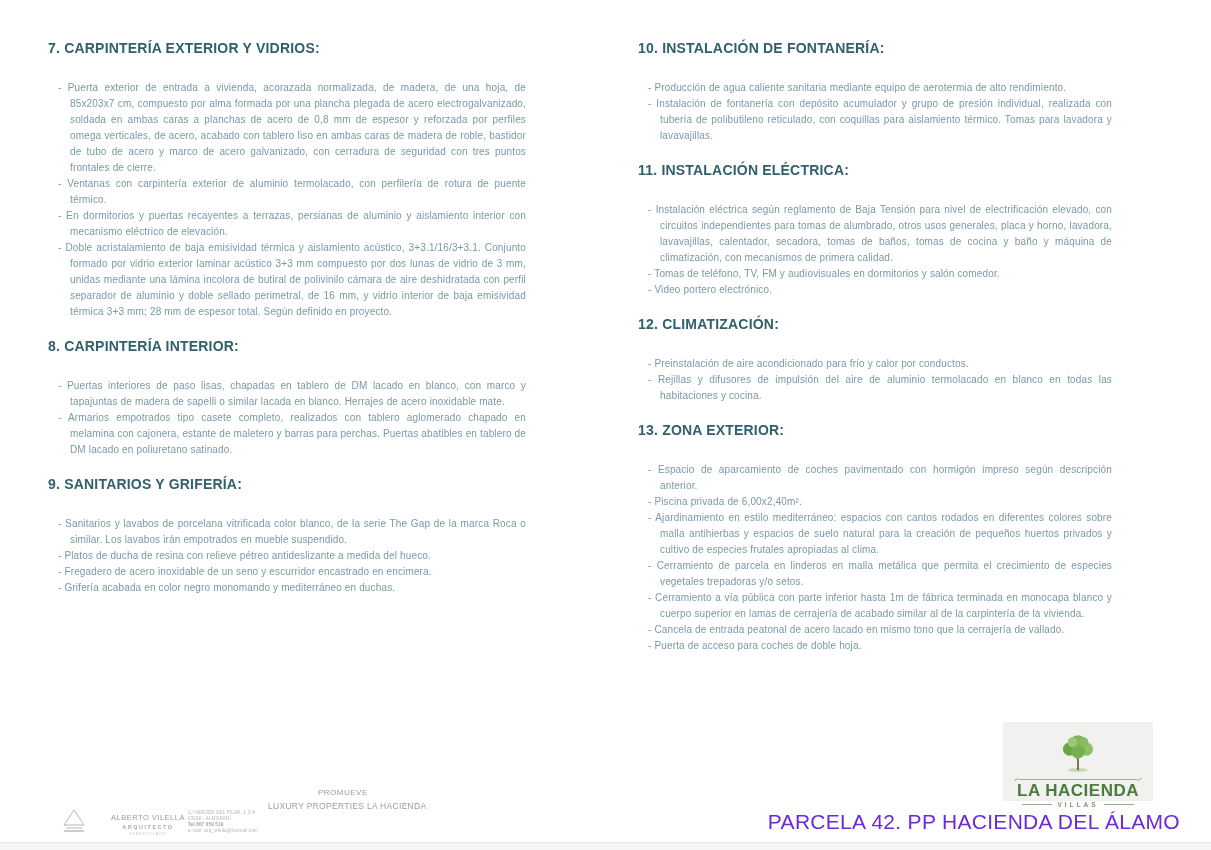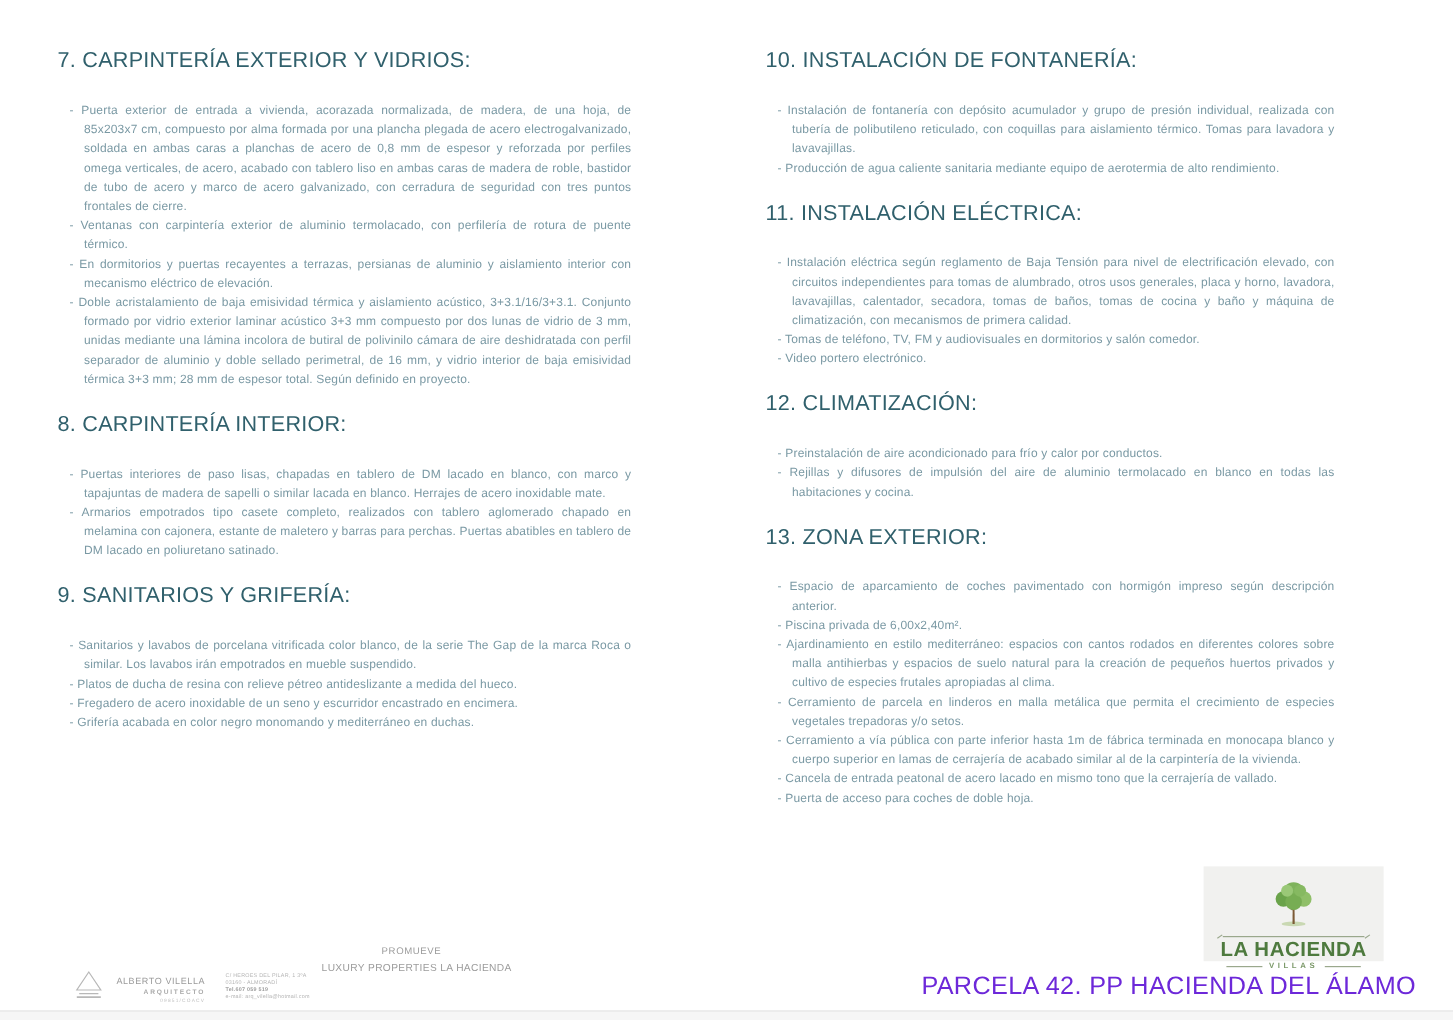--- a/index.html
+++ b/index.html
@@ -9,22 +9,22 @@
     background:#ffffff;
     font-family:"Liberation Sans", sans-serif;
     overflow:hidden;
     margin:0 auto;
   }
   
   .col{position:absolute;top:40px;}
   .col-left{left:48px;width:478px;}
   .col-right{left:638px;width:474px;}
   .section-heading{
-    font-size:18px;
-    font-weight:normal;
+    font-size:14px;
+    font-weight:bold;
     color:#30606c;
     letter-spacing:.2px;
     margin:0 0 24px 0;
   }
   .bullets{margin:0 0 18px 0;}
   .bullet{
     font-size:10px;
     line-height:16px;
     color:#7a99a4;
     text-align:justify;
@@ -51,21 +51,21 @@
   }
   .logo-sub{display:flex;align-items:center;width:112px;margin-top:0;}
   .logo-sub .line{flex:1;height:1px;background:#9aa88c;}
   .logo-sub .villas{
     font-size:6.5px;color:#7d9a6b;font-weight:bold;
     letter-spacing:3px;padding:0 5px;
   }
   
   .footer-item{position:absolute;color:#a0a0a0;}
   .arch-logo{left:58px;top:806px;}
-  .arch-block{left:97px;top:813px;text-align:right;}
+  .arch-block{left:111px;top:813px;text-align:center;}
   .arch-name{font-size:7.5px;letter-spacing:.5px;color:#9a9a9a;}
   .arch-role{font-size:5.5px;letter-spacing:1.5px;color:#aaaaaa;margin-top:2px;font-weight:bold;}
   .arch-reg{font-size:4px;letter-spacing:1px;color:#c0c0c0;margin-top:1px;}
   .contact-block{left:188px;top:810px;}
   .contact-line{font-size:4.5px;line-height:6px;color:#b5b5b5;letter-spacing:.2px;}
   .contact-line.tel{font-weight:bold;color:#9d9d9d;}
   .promo-block{left:240px;top:788px;width:160px;}
   .promo-label{font-size:8px;color:#9c9c9c;letter-spacing:.5px;margin-left:78px;}
   .promo-name{font-size:8.5px;color:#9c9c9c;letter-spacing:.3px;margin-top:4px;margin-left:28px;white-space:nowrap;}
   .parcel{right:31px;top:810px;font-size:21px;color:#6d28d9;letter-spacing:.3px;}
@@ -103,22 +103,22 @@
           <div class="bullet">Platos de ducha de resina con relieve pétreo antideslizante a medida del hueco.</div>
           <div class="bullet">Fregadero de acero inoxidable de un seno y escurridor encastrado en encimera.</div>
           <div class="bullet">Grifería acabada en color negro monomando y mediterráneo en duchas.</div>
         </div>
       </div>
     </div>
   <div class="col col-right">
       <div class="section">
         <div class="section-heading">10. INSTALACIÓN DE FONTANERÍA:</div>
         <div class="bullets">
+          <div class="bullet">Producción de agua caliente sanitaria mediante equipo de aerotermia de alto rendimiento.</div>
           <div class="bullet">Instalación de fontanería con depósito acumulador y grupo de presión individual, realizada con tubería de polibutileno reticulado, con coquillas para aislamiento térmico. Tomas para lavadora y lavavajillas.</div>
-          <div class="bullet">Producción de agua caliente sanitaria mediante equipo de aerotermia de alto rendimiento.</div>
         </div>
       </div>
       <div class="section">
         <div class="section-heading">11. INSTALACIÓN ELÉCTRICA:</div>
         <div class="bullets">
           <div class="bullet">Instalación eléctrica según reglamento de Baja Tensión para nivel de electrificación elevado, con circuitos independientes para tomas de alumbrado, otros usos generales, placa y horno, lavadora, lavavajillas, calentador, secadora, tomas de baños, tomas de cocina y baño y máquina de climatización, con mecanismos de primera calidad.</div>
           <div class="bullet">Tomas de teléfono, TV, FM y audiovisuales en dormitorios y salón comedor.</div>
           <div class="bullet">Video portero electrónico.</div>
         </div>
       </div>

